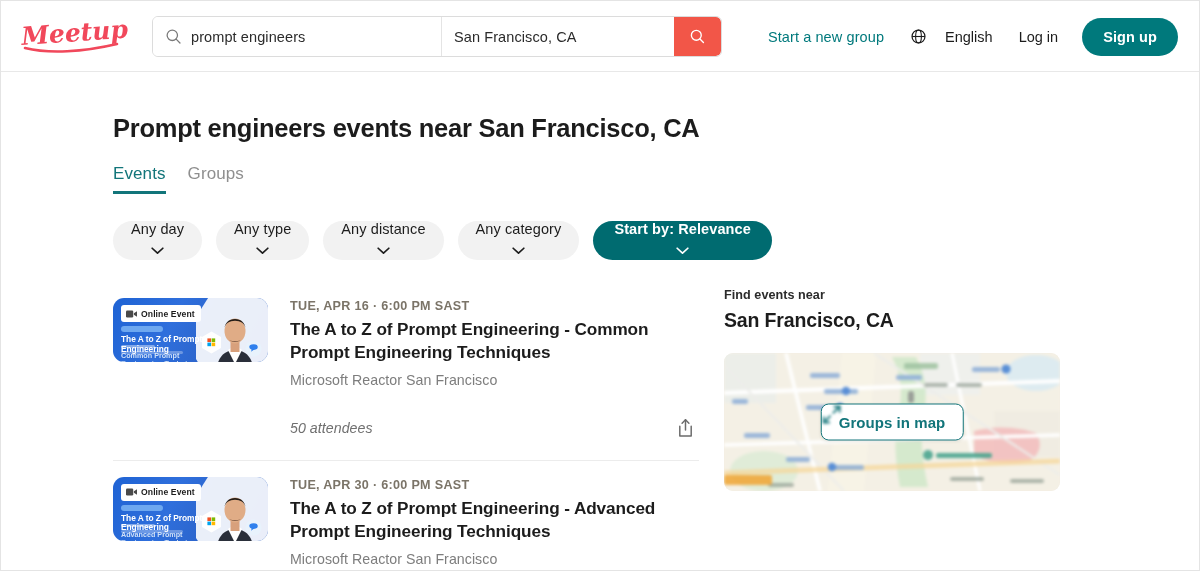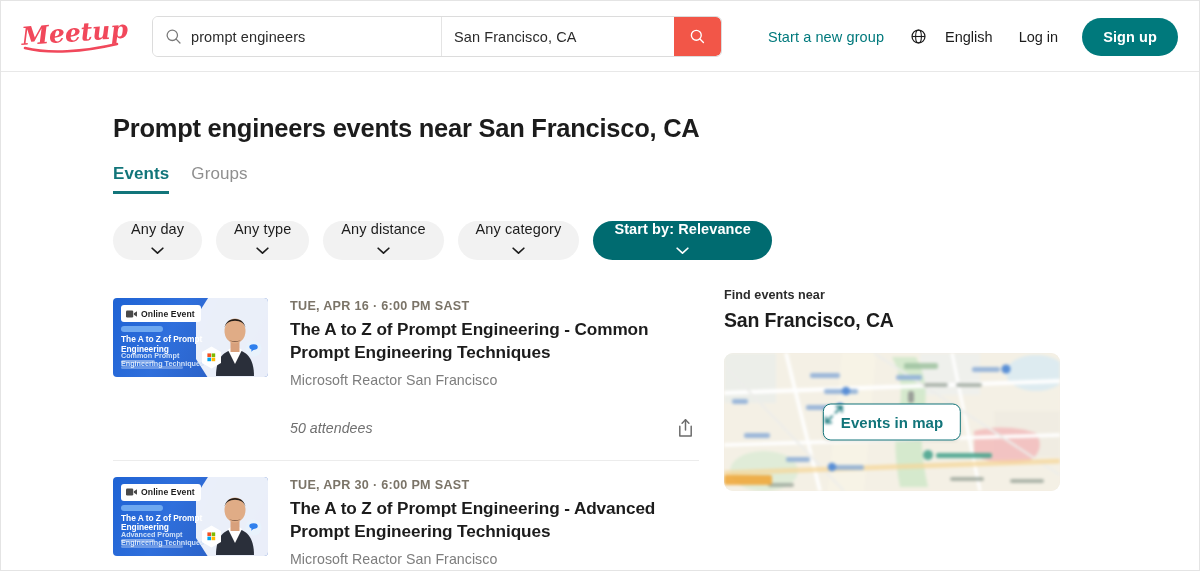--- a/index.html
+++ b/index.html
@@ -171,21 +171,21 @@
     font-weight: 500;
     color: #8f8f8f;
     padding-bottom: 7px;
     cursor: pointer;
     border-bottom: 3px solid transparent;
     letter-spacing: .1px;
   }
   .tab.active {
     color: #12757a;
     border-bottom-color: #12757a;
-    font-weight: 700;
+    font-weight: 400;
   }
 
   
   .filters {
     display: flex;
     gap: 14px;
     margin-top: 27px;
   }
   .chip {
     display: inline-flex;
@@ -229,23 +229,23 @@
     padding: 16px 0 18px 0;
     position: relative;
     cursor: pointer;
     border-top: 1px solid #ececec;
   }
   .event-card:first-child { border-top: none; padding-top: 12px; }
 
   .thumb {
     position: relative;
     width: 155px;
-    height: 79px;
+    height: 64px;
     flex: 0 0 155px;
-    border-radius: 4px;
+    border-radius: 11px;
     overflow: hidden;
     background: linear-gradient(116deg, #1f63d4 0%, #2f6fdc 38%, #2b62c8 70%, #2258bb 100%);
   }
   .thumb .tcurve {
     position: absolute;
     right: -6px; top: -8px;
     width: 78px; height: 96px;
     background: #f2f5fb;
     clip-path: polygon(22% 0%, 100% 0%, 100% 100%, 22% 100%, 0% 72%, 0% 28%);
     opacity: .96;
@@ -658,21 +658,21 @@
             </g>
             <g fill="#4aa58f" opacity=".9">
               <rect x="212" y="100" width="56" height="5" rx="2"></rect>
               <circle cx="204" cy="102" r="5"></circle>
             </g>
             <rect x="0" y="122" width="48" height="10" rx="2" fill="#f0a93c" opacity=".9"></rect>
             <rect x="180" y="10" width="34" height="6" rx="2" fill="#9ec2a0" opacity=".85"></rect>
             <rect x="184" y="38" width="6" height="12" rx="3" fill="#8b8b8b" opacity=".8"></rect>
           </svg>
           <button class="map-btn">
-            <span>Events in map</span>
+            <span>Groups in map</span>
             <svg width="20" height="20" viewBox="0 0 20 20">
               <path d="M11.6 8.4 L18 2" stroke="#12757a" stroke-width="1.8" stroke-linecap="round"></path>
               <path d="M12.6 2 L18 2 L18 7.4" fill="none" stroke="#12757a" stroke-width="1.8" stroke-linecap="round" stroke-linejoin="round"></path>
               <path d="M8.4 11.6 L2 18" stroke="#12757a" stroke-width="1.8" stroke-linecap="round"></path>
               <path d="M7.4 18 L2 18 L2 12.6" fill="none" stroke="#12757a" stroke-width="1.8" stroke-linecap="round" stroke-linejoin="round"></path>
             </svg>
           </button>
         </div>
       </div>
 

